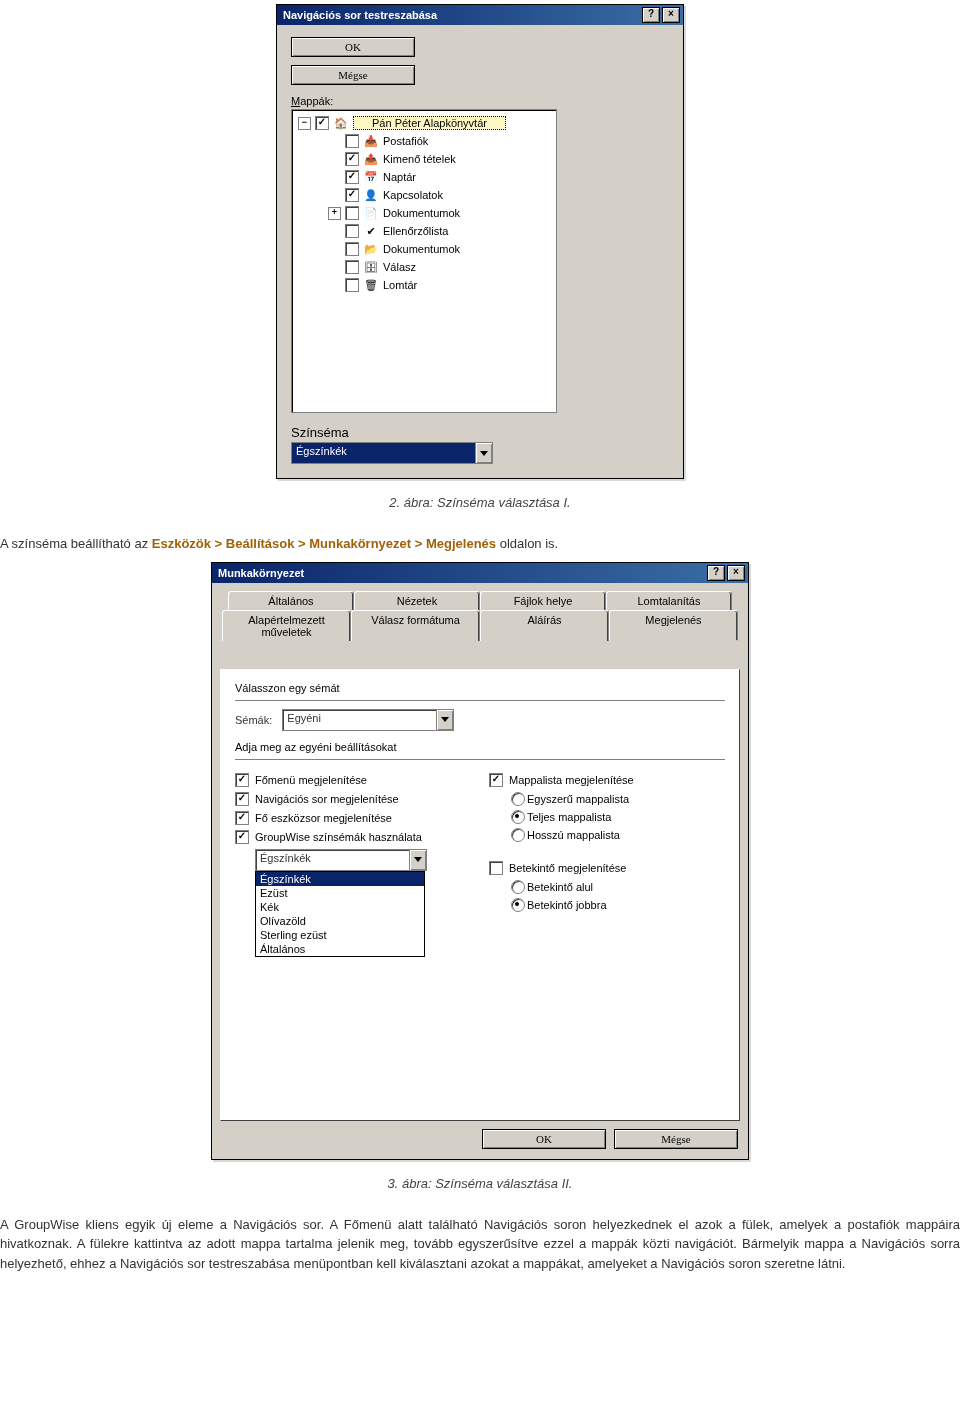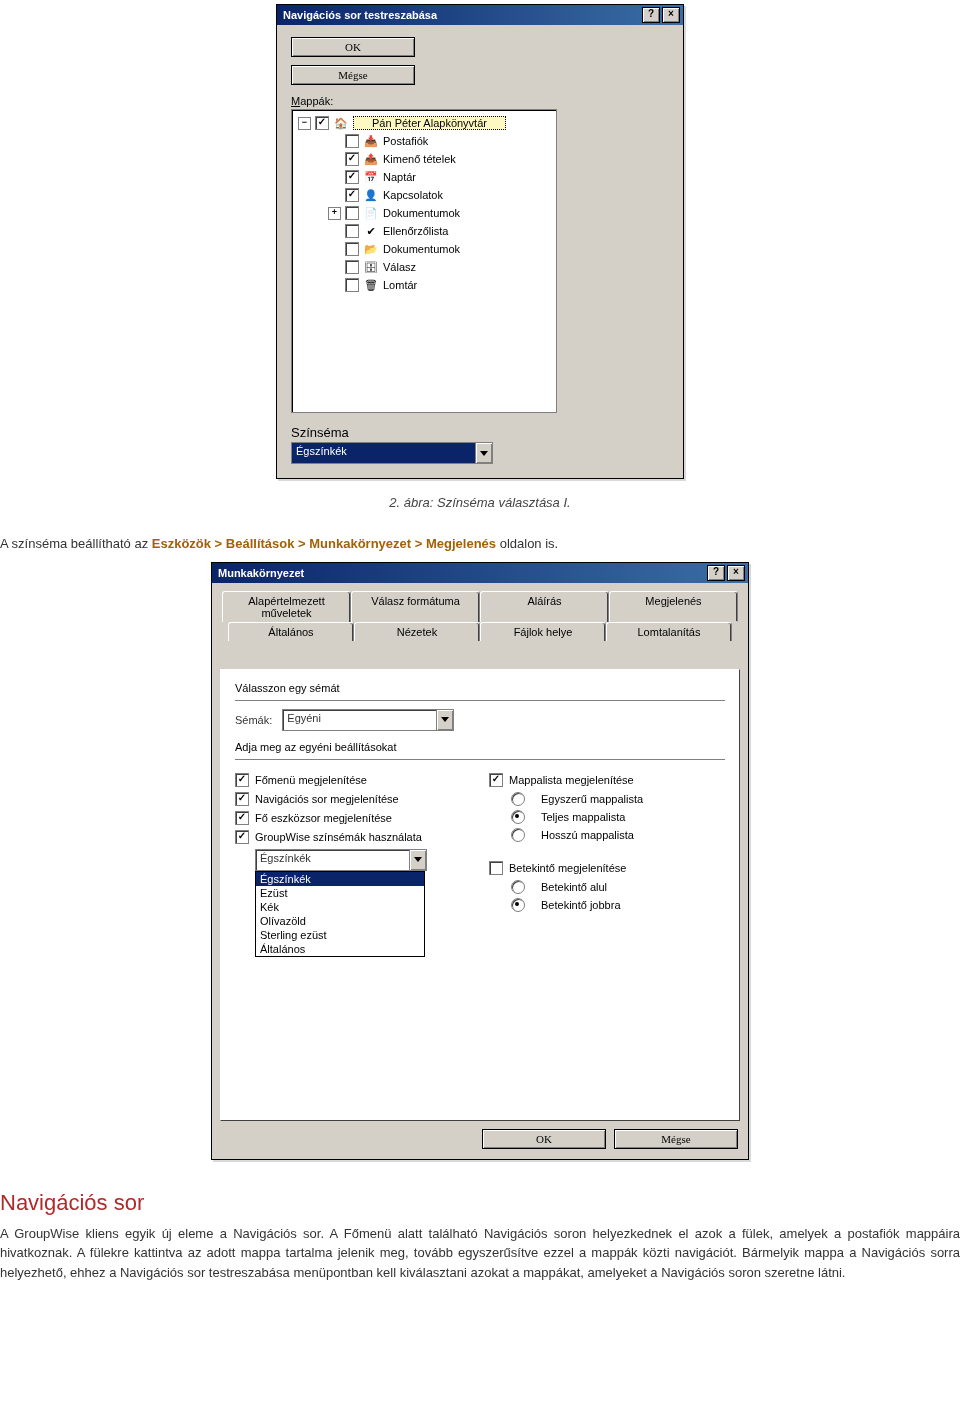--- a/index.html
+++ b/index.html
@@ -134,21 +134,21 @@
   }
   .group-label { font-size:11px; color:#000; position:relative; }
   .group-line {
     border-top:1px solid #808080; box-shadow: 0 1px 0 #fff;
     margin-left:0; margin-top:6px; margin-bottom:8px;
   }
   .form-row { display:flex; align-items:center; gap:10px; margin:4px 0 10px; }
   .two-col { display:flex; gap:18px; }
   .col { flex:1; }
   .chkline { display:flex; align-items:center; gap:6px; font-size:11px; color:#000; margin:5px 0; }
-  .radioline { display:flex; align-items:center; gap:16px; font-size:11px; color:#000; margin:4px 0 4px 22px; }
+  .radioline { display:flex; align-items:center; gap:2px; font-size:11px; color:#000; margin:4px 0 4px 22px; }
   .radio {
     width:12px; height:12px; border:1px solid #808080; border-radius:50%;
     box-shadow: inset 1px 1px 0 #404040; background:#fff; position:relative;
   }
   .radio.on::after{ content:""; position:absolute; left:3px; top:3px; width:4px; height:4px; background:#000; border-radius:50%; }
   .combo2 { width: 170px; }
   .droplist {
     width:168px; background:#fff;
     border:1px solid #000; font-size:11px; color:#000;
   }
@@ -259,31 +259,31 @@
 
   <div class="centered" style="margin-top:6px;">
     <div class="dialog dlg2">
       <div class="titlebar">
         <span>Munkakörnyezet</span>
         <span class="spacer"></span>
         <span class="sysbtn">?</span>
         <span class="sysbtn">×</span>
       </div>
       <div style="padding:8px 8px 0 8px;">
+        <div class="tabsrow back" id="tabs-back">
+            <div class="tab">Általános</div>
+            <div class="tab">Nézetek</div>
+            <div class="tab">Fájlok helye</div>
+            <div class="tab">Lomtalanítás</div>
+          </div>
         <div class="tabsrow front" id="tabs-front">
             <div class="tab">Alapértelmezett műveletek</div>
             <div class="tab">Válasz formátuma</div>
             <div class="tab">Aláírás</div>
             <div class="tab active">Megjelenés</div>
-          </div>
-        <div class="tabsrow back" id="tabs-back">
-            <div class="tab">Általános</div>
-            <div class="tab">Nézetek</div>
-            <div class="tab">Fájlok helye</div>
-            <div class="tab">Lomtalanítás</div>
           </div>
         <div class="tabbody">
           <div class="group-label">Válasszon egy sémát</div>
           <div class="group-line"></div>
           <div class="form-row">
             <span style="font-size:11px;">Sémák:</span>
             <div class="combo combo2">
               <div class="combo-text">Egyéni</div>
               <div class="combo-btn">
                   <div class="tri-down"></div>
@@ -359,17 +359,17 @@
           </div>
         </div>
       </div>
       <div class="dlg2-foot">
         <span class="btn">OK</span>
         <span class="btn">Mégse</span>
       </div>
     </div>
   </div>
 
-
-  <h2 class="section-heading">Navigációs sor</h2>
+  <div class="centered caption">3. ábra: Színséma választása II.</div>
+
   <p class="body-text">A GroupWise kliens egyik új eleme a Navigációs sor. A Főmenü alatt található Navigációs soron helyezkednek el azok a fülek, amelyek a postafiók mappáira hivatkoznak. A fülekre kattintva az adott mappa tartalma jelenik meg, tovább egyszerűsítve ezzel a mappák közti navigációt. Bármelyik mappa a Navigációs sorra helyezhető, ehhez a Navigációs sor testreszabása menüpontban kell kiválasztani azokat a mappákat, amelyeket a Navigációs soron szeretne látni.</p>
 
 </div>
 
 </body></html>

